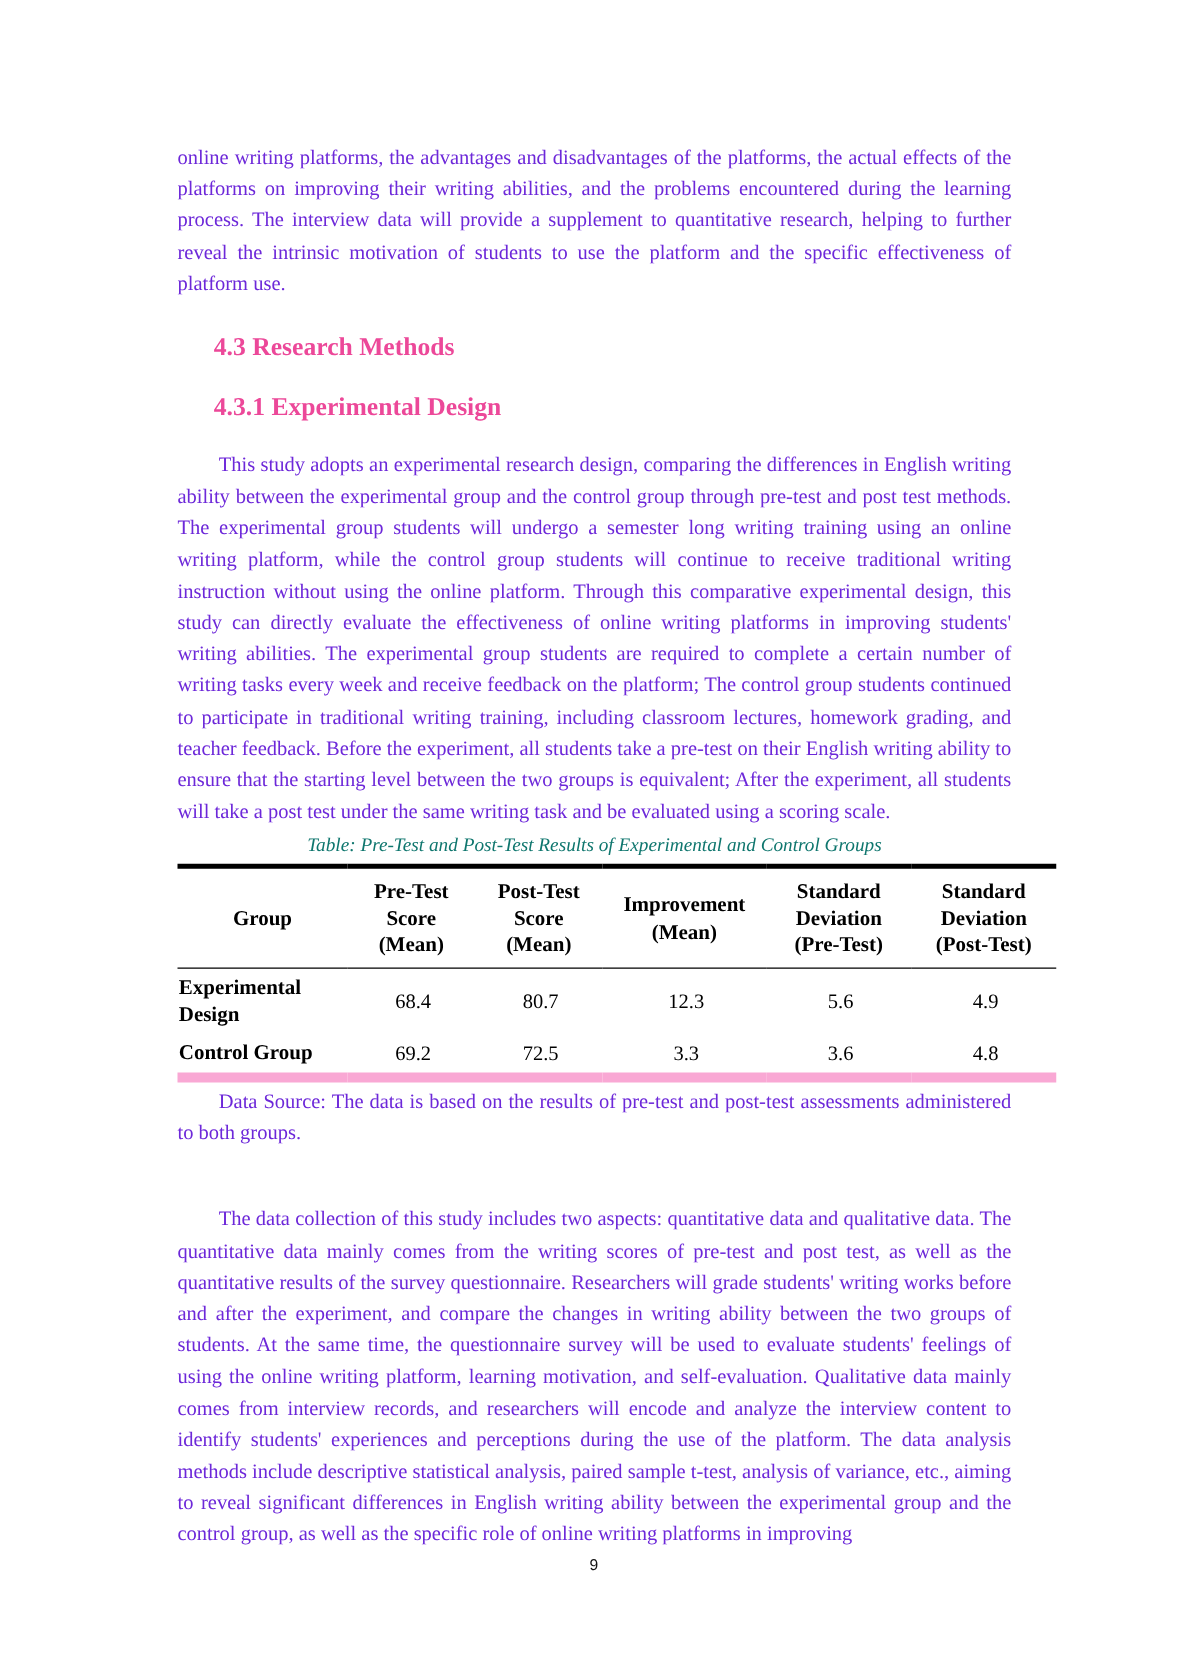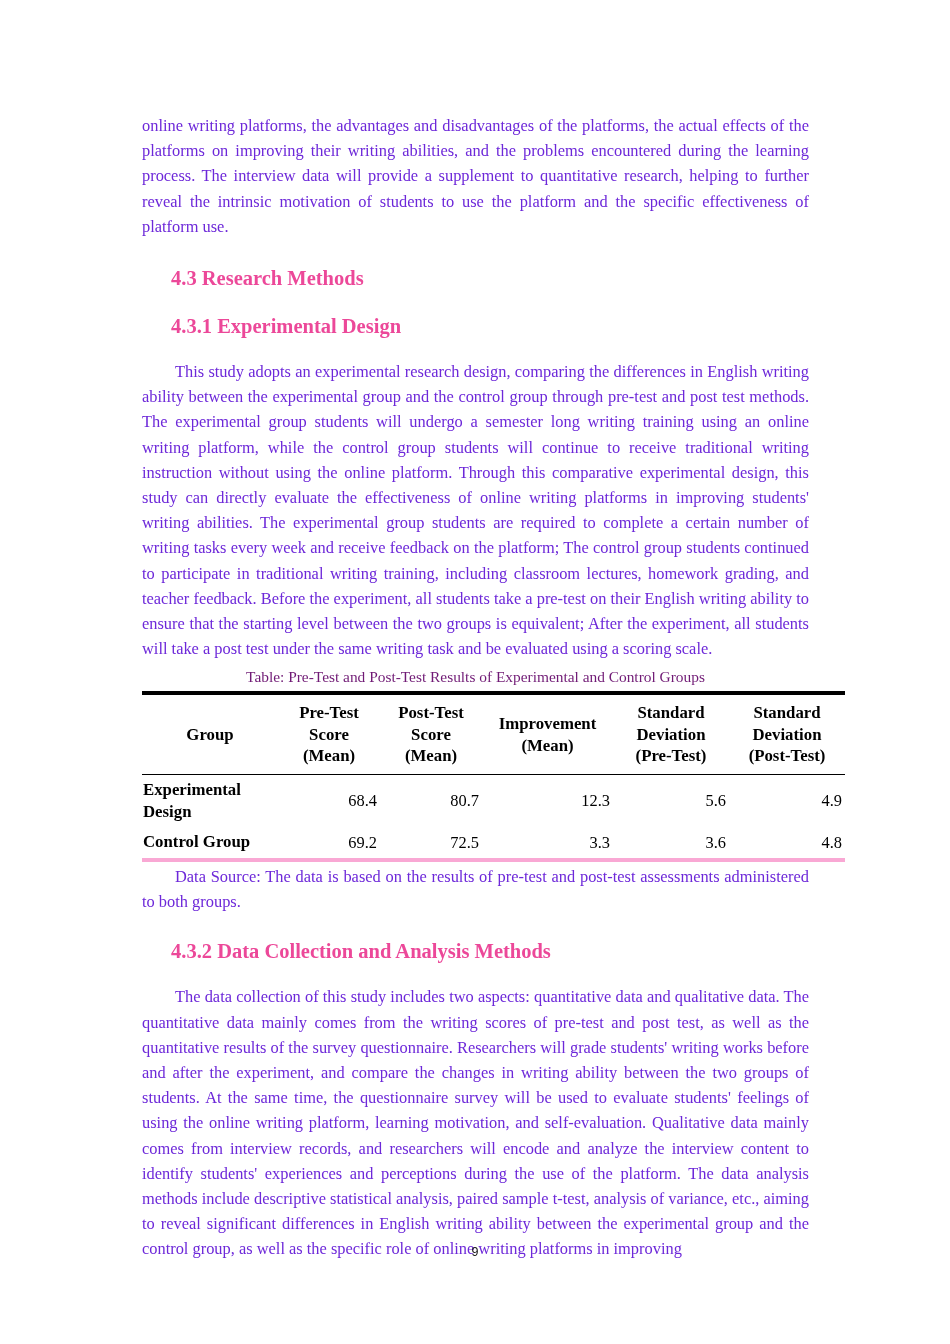--- a/index.html
+++ b/index.html
@@ -48,34 +48,35 @@
   .sp-h2-after  { height: 20px; }
   .sp-p-gap { height: 2px; }
 
   .table-caption {
     margin: 0;
     font-size: 15.4px;
     line-height: 22px;
     text-align: center;
     padding-top: 5px;
     padding-bottom: 3px;
-    color: #701a75;
+    color: #0f766e;
+    font-style: italic;
   }
   table.results {
     width: 100%;
     border-collapse: collapse;
     table-layout: fixed;
     font-size: 16.4px;
   }
   table.results thead tr.head-row {
     border-top: 4px solid #000;
     border-bottom: 1.3px solid #000;
   }
   table.results tbody tr.last-row {
-    border-bottom: 4px solid #f9a8d4;
+    border-bottom: 8px solid #f9a8d4;
   }
   table.results th {
     font-weight: bold;
     font-size: 16.8px;
     line-height: 21.5px;
     padding: 7px 3px 7px 3px;
     vertical-align: middle;
     text-align: center;
   }
   table.results th.col-group { width: 130px; }
@@ -92,21 +93,21 @@
     padding: 4px 3px 4px 0px;
   }
   table.results td.rowlabel {
     font-weight: bold;
     font-size: 16.8px;
     line-height: 22px;
     text-align: left;
     padding-left: 1px;
   }
   table.results td.val {
-    text-align: right;
+    text-align: center;
     padding-left: 6px;
   }
   td.val.c-pre   { padding-left: 2px; }
   td.val.c-post  { padding-left: 8px; }
   td.val.c-imp   { padding-left: 8px; }
   td.val.c-sdpre { padding-left: 10px; }
   td.val.c-sdpost{ padding-left: 12px; }
 
   .page-number {
     position: absolute;
@@ -185,20 +186,19 @@
           <td class="val c-sdpre">3.6</td>
           <td class="val c-sdpost">4.8</td>
         </tr>
       </tbody>
     </table>
 
     <div class="sp-p-gap"></div>
     <p class="body-text indent">Data Source: The data is based on the results of pre-test and post-test assessments administered to both groups.</p>
 
     <div class="sp-h2-before"></div>
-    <h2 class="heading">4.3.2 Data Collection and Analysis Methods</h2>
     <div class="sp-h2-after"></div>
 
     <p class="body-text indent">The data collection of this study includes two aspects: quantitative data and qualitative data. The quantitative data mainly comes from the writing scores of pre-test and post test, as well as the quantitative results of the survey questionnaire. Researchers will grade students' writing works before and after the experiment, and compare the changes in writing ability between the two groups of students. At the same time, the questionnaire survey will be used to evaluate students' feelings of using the online writing platform, learning motivation, and self-evaluation. Qualitative data mainly comes from interview records, and researchers will encode and analyze the interview content to identify students' experiences and perceptions during the use of the platform. The data analysis methods include descriptive statistical analysis, paired sample t-test, analysis of variance, etc., aiming to reveal significant differences in English writing ability between the experimental group and the control group, as well as the specific role of online writing platforms in improving</p>
   </div>
 
   <div class="page-number">9</div>
 </div>
 
 </body></html>

